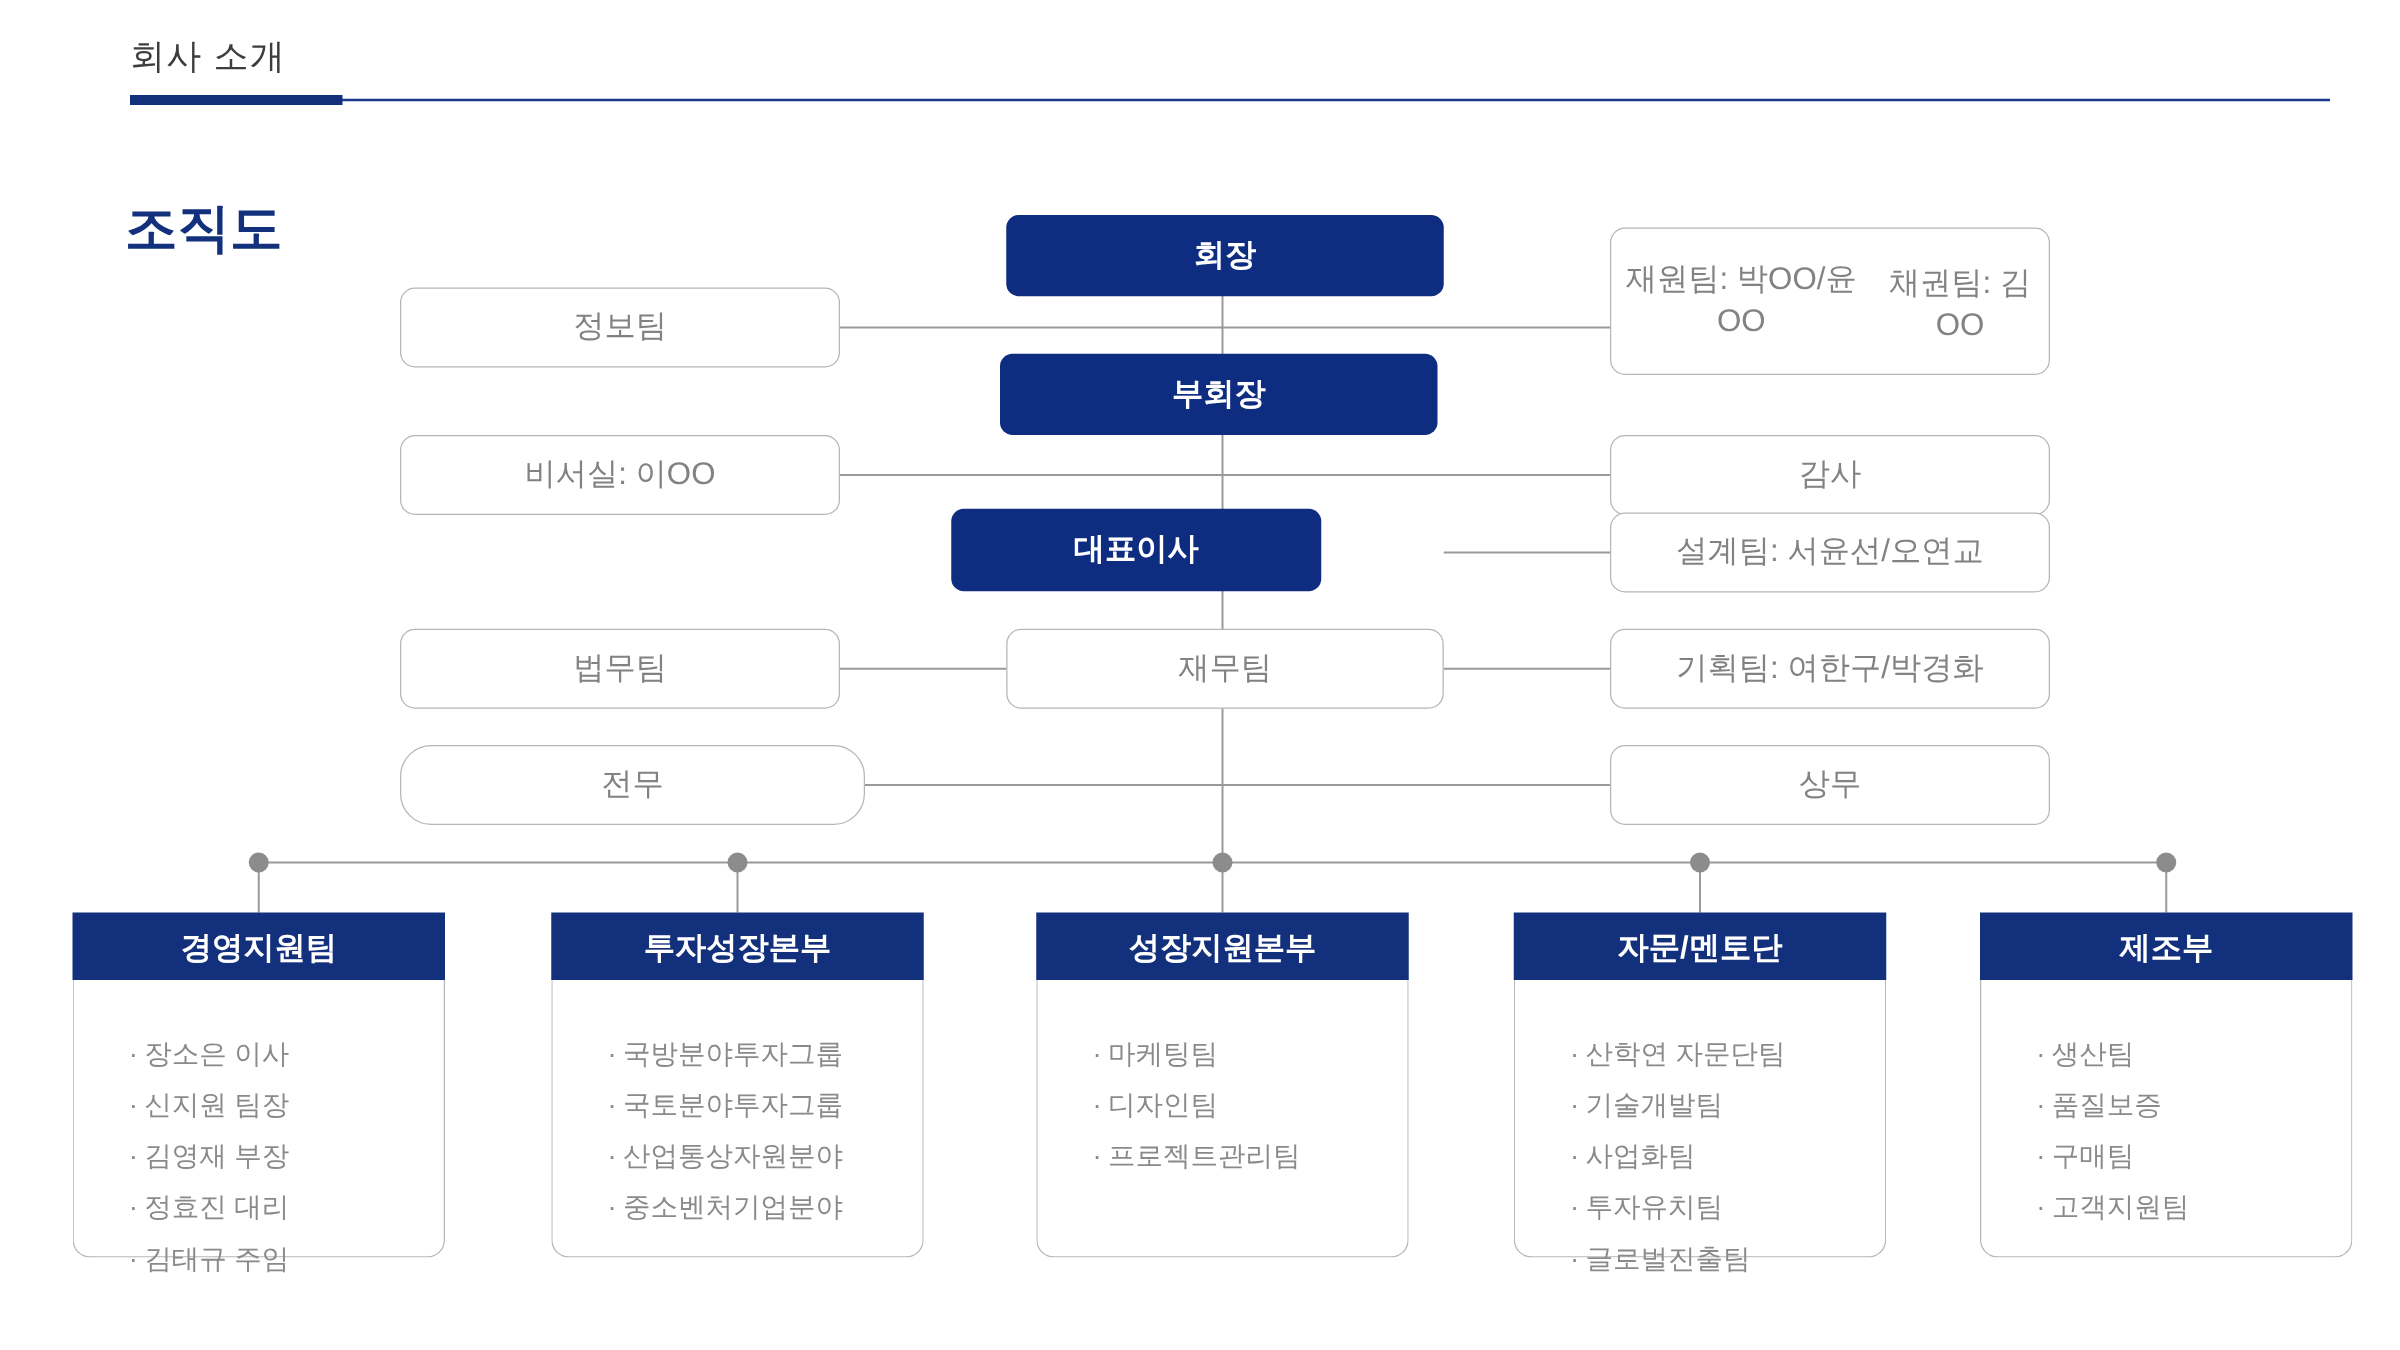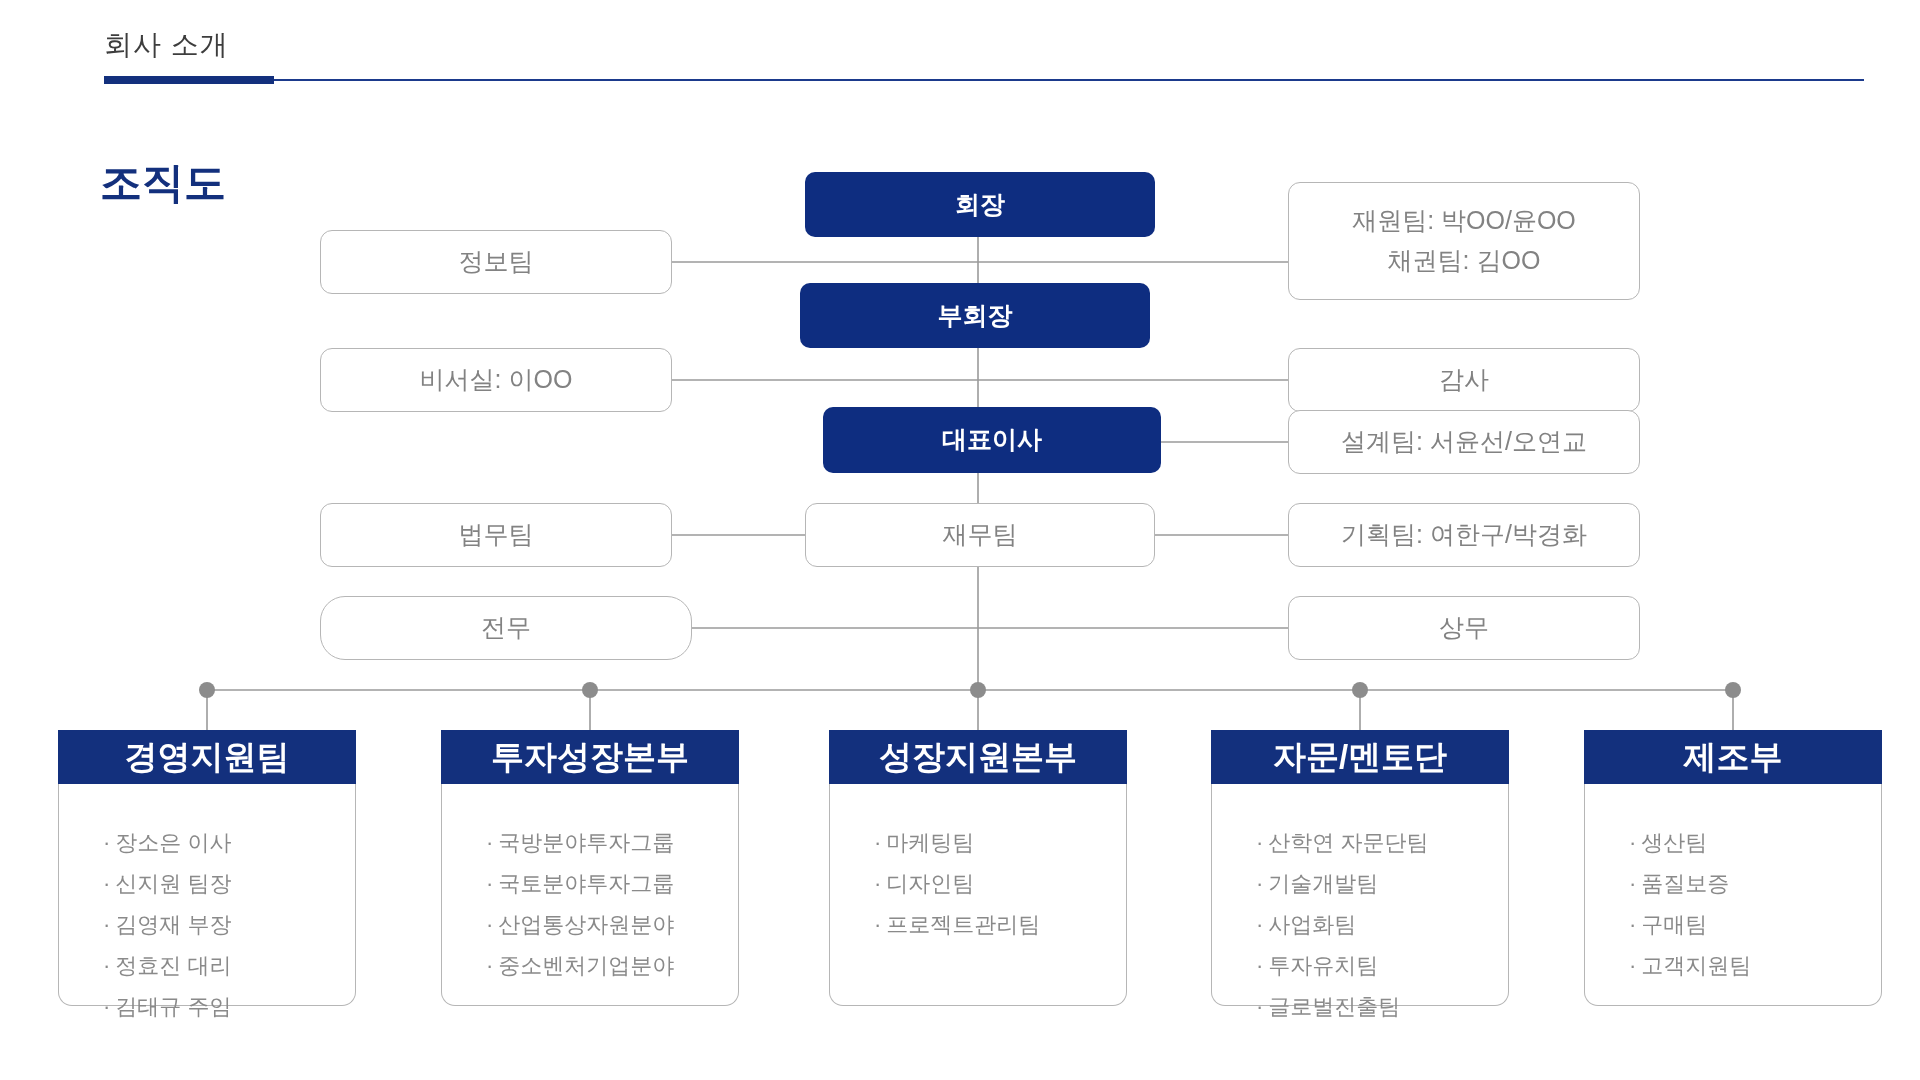--- a/index.html
+++ b/index.html
@@ -119,21 +119,21 @@
   .dept-card {
     position: absolute;
     width: 298px;
     box-sizing: border-box;
     z-index: 3;
   }
   .dept-head {
     height: 54px;
     background: #13307d;
     color: #ffffff;
-    font-size: 33px;
+    font-size: 25px;
     font-weight: bold;
     display: flex;
     align-items: center;
     justify-content: center;
     text-align: center;
   }
   .dept-body {
     box-sizing: border-box;
     height: 222px;
     background: #ffffff;
@@ -210,21 +210,21 @@
   </svg>
 
   <div class="node primary" style="left:805px; top:172px; width:350px; height:65px;">
     <span class="node-line">회장</span>
   </div>
 
   <div class="node primary" style="left:800px; top:283px; width:350px; height:65px;">
     <span class="node-line">부회장</span>
   </div>
 
-  <div class="node primary" style="left:823px; top:407px; width:338px; height:66px;">
+  <div class="node primary" style="left:761px; top:407px; width:296px; height:66px;">
     <span class="node-line">대표이사</span>
   </div>
 
   <div class="node plain" style="left:805px; top:503px; width:350px; height:64px;">
     <span class="node-line">재무팀</span>
   </div>
 
   <div class="node plain" style="left:320px; top:230px; width:352px; height:64px;">
     <span class="node-line">정보팀</span>
   </div>
@@ -234,21 +234,21 @@
   </div>
 
   <div class="node plain" style="left:320px; top:503px; width:352px; height:64px;">
     <span class="node-line">법무팀</span>
   </div>
 
   <div class="node plain" style="left:320px; top:596px; width:372px; height:64px;border-radius:25px;">
     <span class="node-line">전무</span>
   </div>
 
-  <div class="node plain" style="left:1288px; top:182px; width:352px; height:118px; flex-direction:column;">
+  <div class="node plain" style="left:1288px; top:182px; width:352px; height:118px; flex-direction:row;">
     <span class="node-line">재원팀: 박OO/윤OO</span>
     <span class="node-line">채권팀: 김OO</span>
   </div>
 
   <div class="node plain" style="left:1288px; top:348px; width:352px; height:64px;">
     <span class="node-line">감사</span>
   </div>
 
   <div class="node plain" style="left:1288px; top:410px; width:352px; height:64px;">
     <span class="node-line">설계팀: 서윤선/오연교</span>

